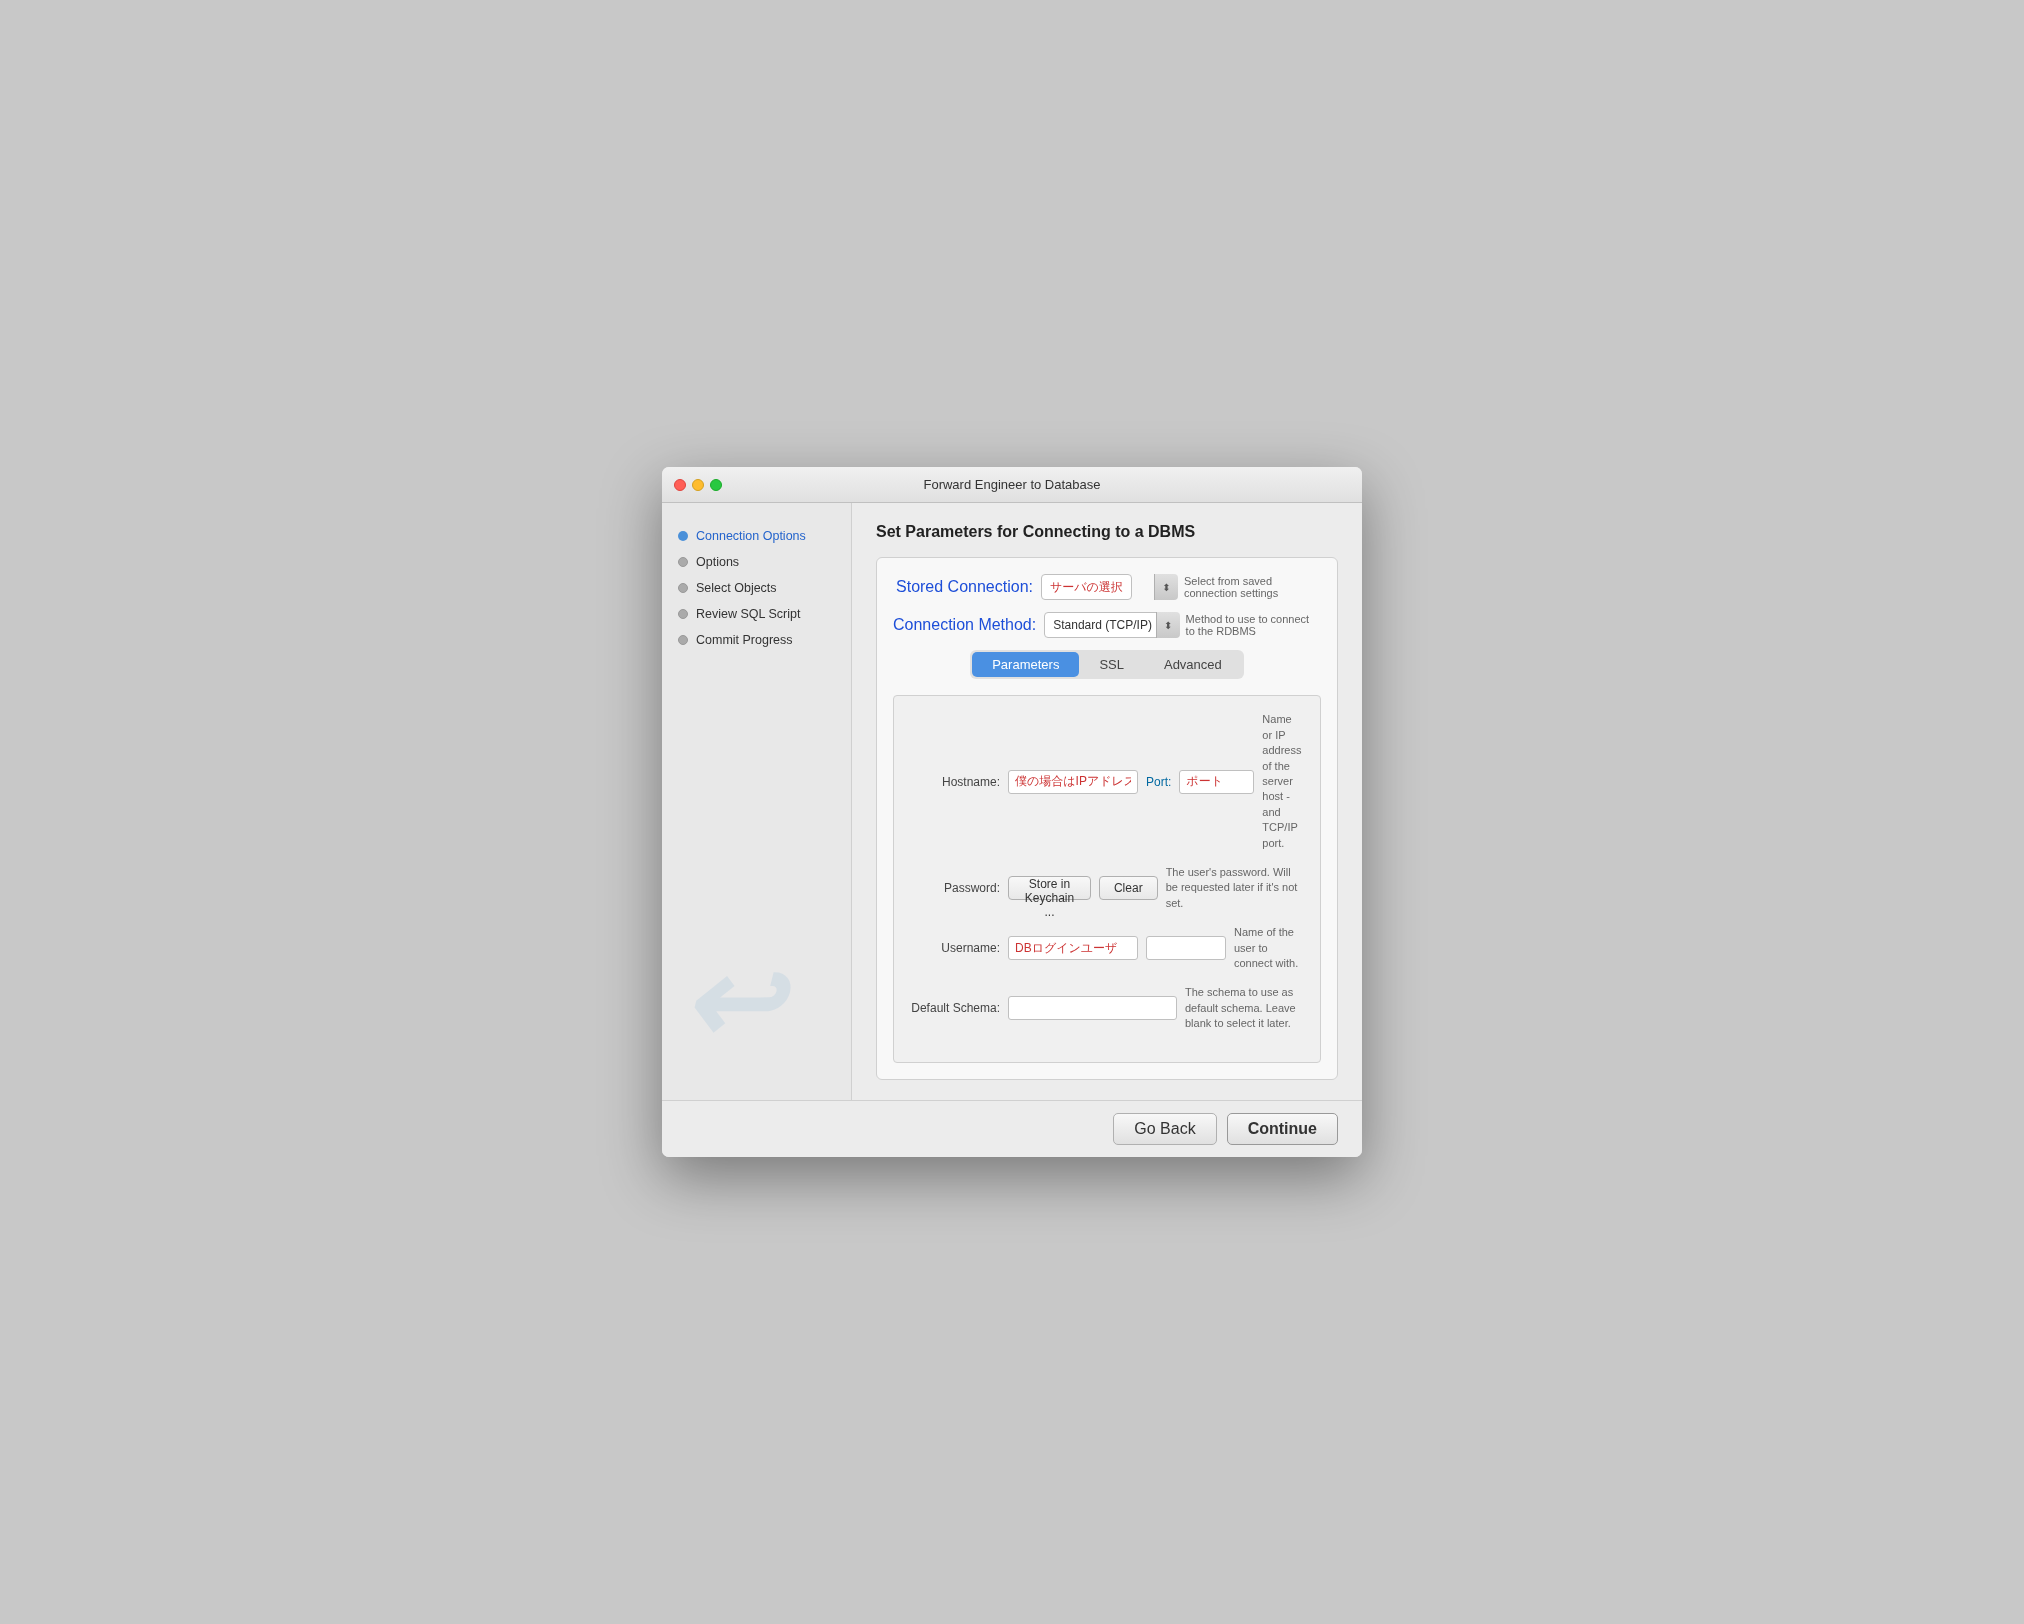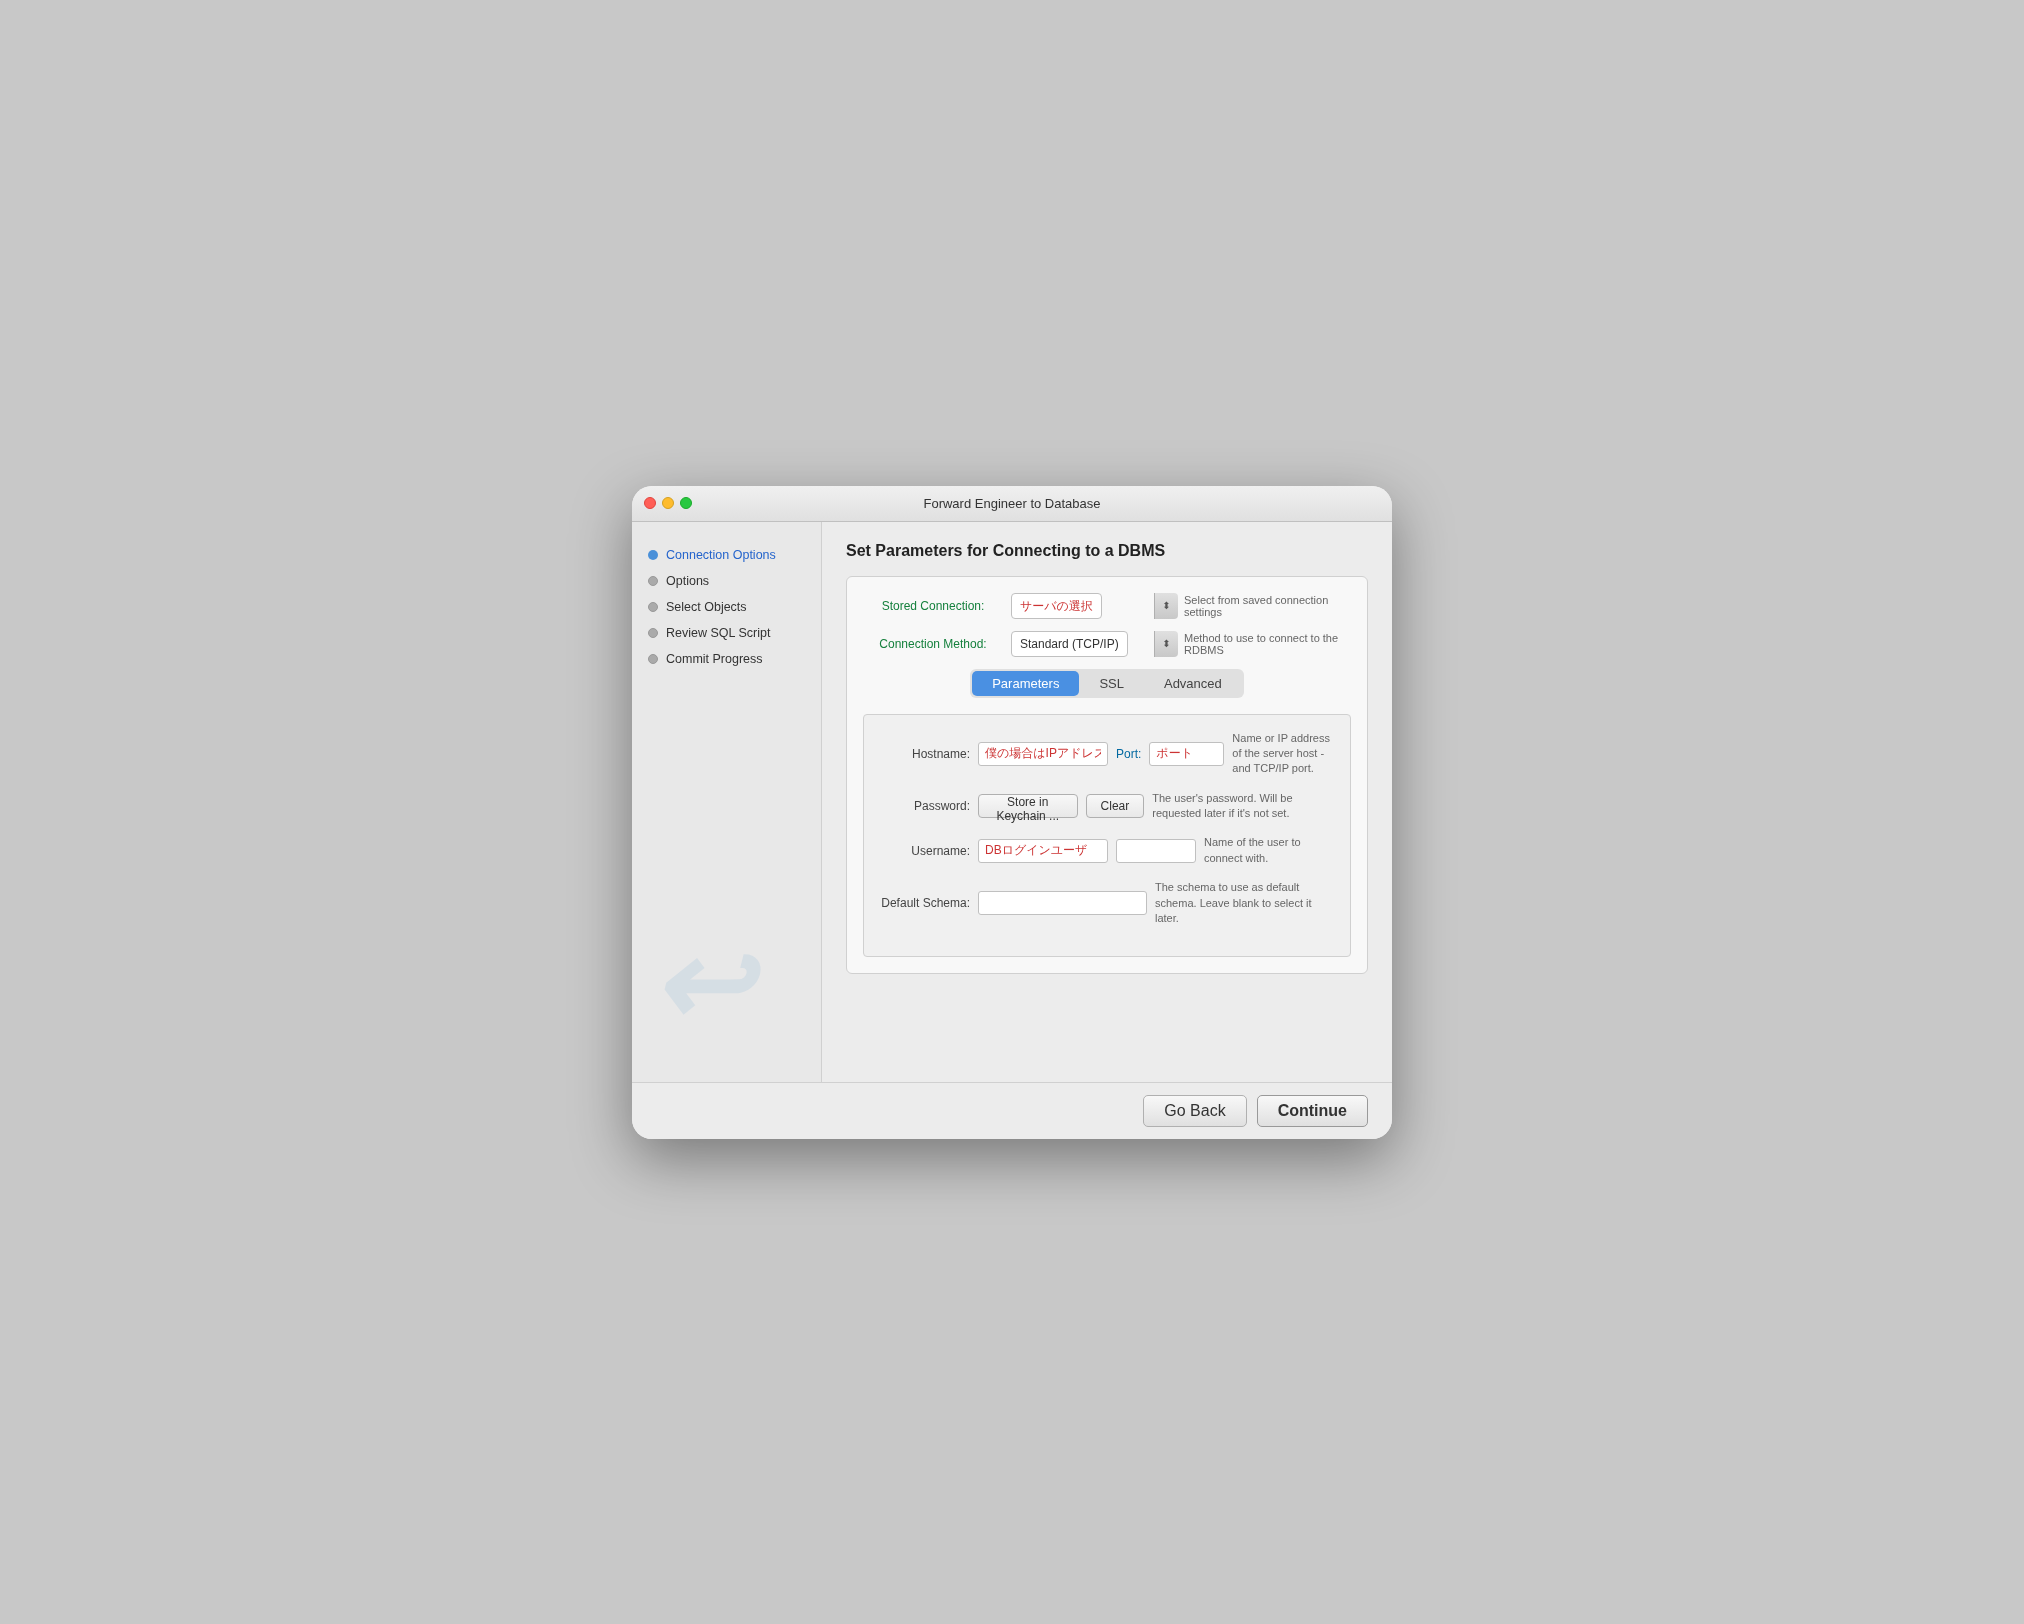--- a/index.html
+++ b/index.html
@@ -5,23 +5,23 @@
     * { box-sizing: border-box; margin: 0; padding: 0; }
     body {
       background: #c8c8c8;
       display: flex;
       justify-content: center;
       align-items: center;
       min-height: 100vh;
       font-family: -apple-system, BlinkMacSystemFont, "Helvetica Neue", Arial, sans-serif;
     }
     .window {
-      width: 760px;
+      width: 700px;
       background: #ececec;
-      border-radius: 20px;
+      border-radius: 7px;
       box-shadow: 0 20px 60px rgba(0,0,0,0.4);
       overflow: hidden;
     }
     .titlebar {
       background: linear-gradient(to bottom, #f0f0f0, #e0e0e0);
       height: 36px;
       display: flex;
       align-items: center;
       padding: 0 12px;
       border-bottom: 1px solid #c0c0c0;
@@ -109,23 +109,23 @@
       border-radius: 6px;
       padding: 16px;
     }
     .form-row {
       display: flex;
       align-items: center;
       margin-bottom: 12px;
       gap: 8px;
     }
     .form-label {
-      font-size: 12px;
-      color: #15803d;
-      text-align: center;
+      font-size: 16px;
+      color: #1d4ed8;
+      text-align: right;
       min-width: 140px;
     }
     .form-control-area {
       display: flex;
       align-items: center;
       gap: 6px;
       flex: 1;
     }
     .form-select {
       flex: 1;

